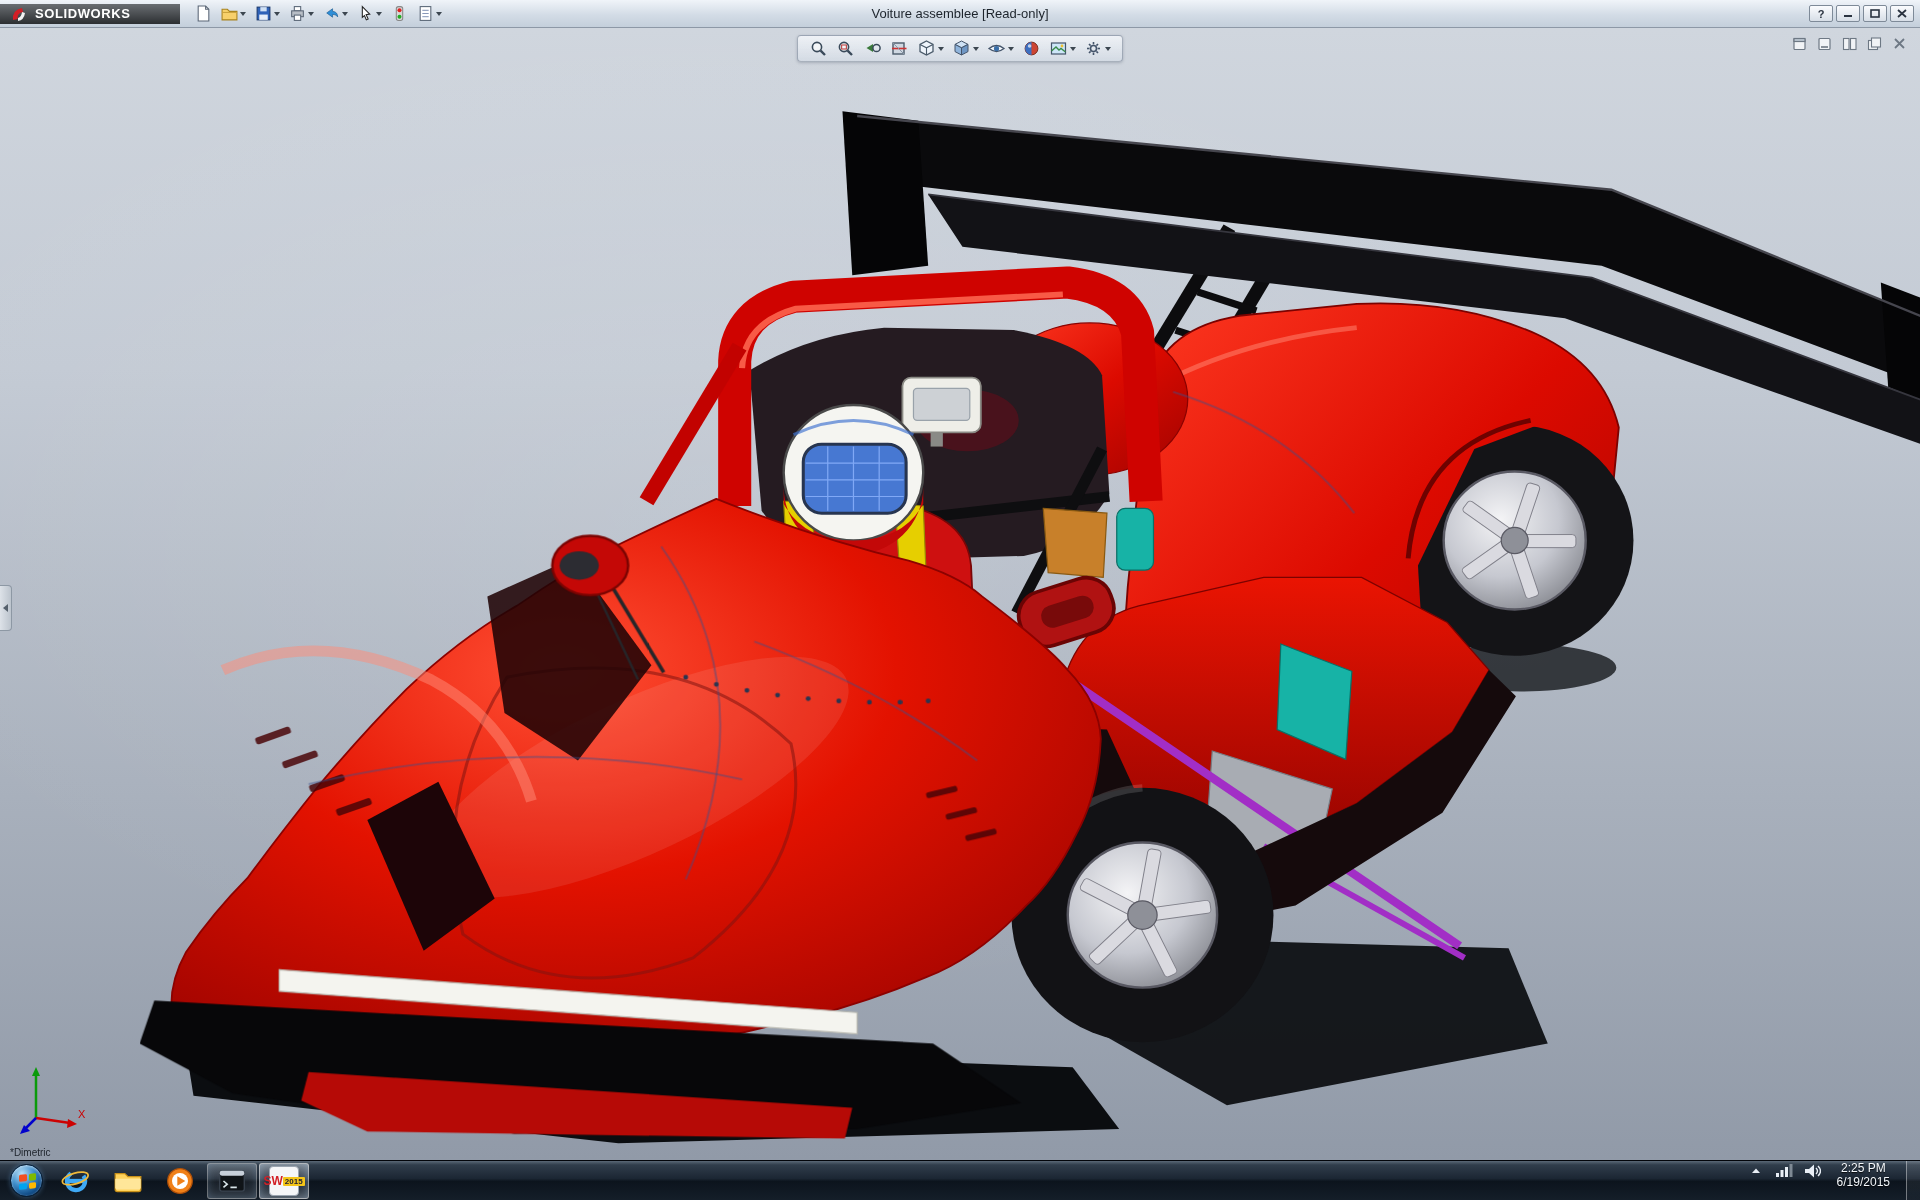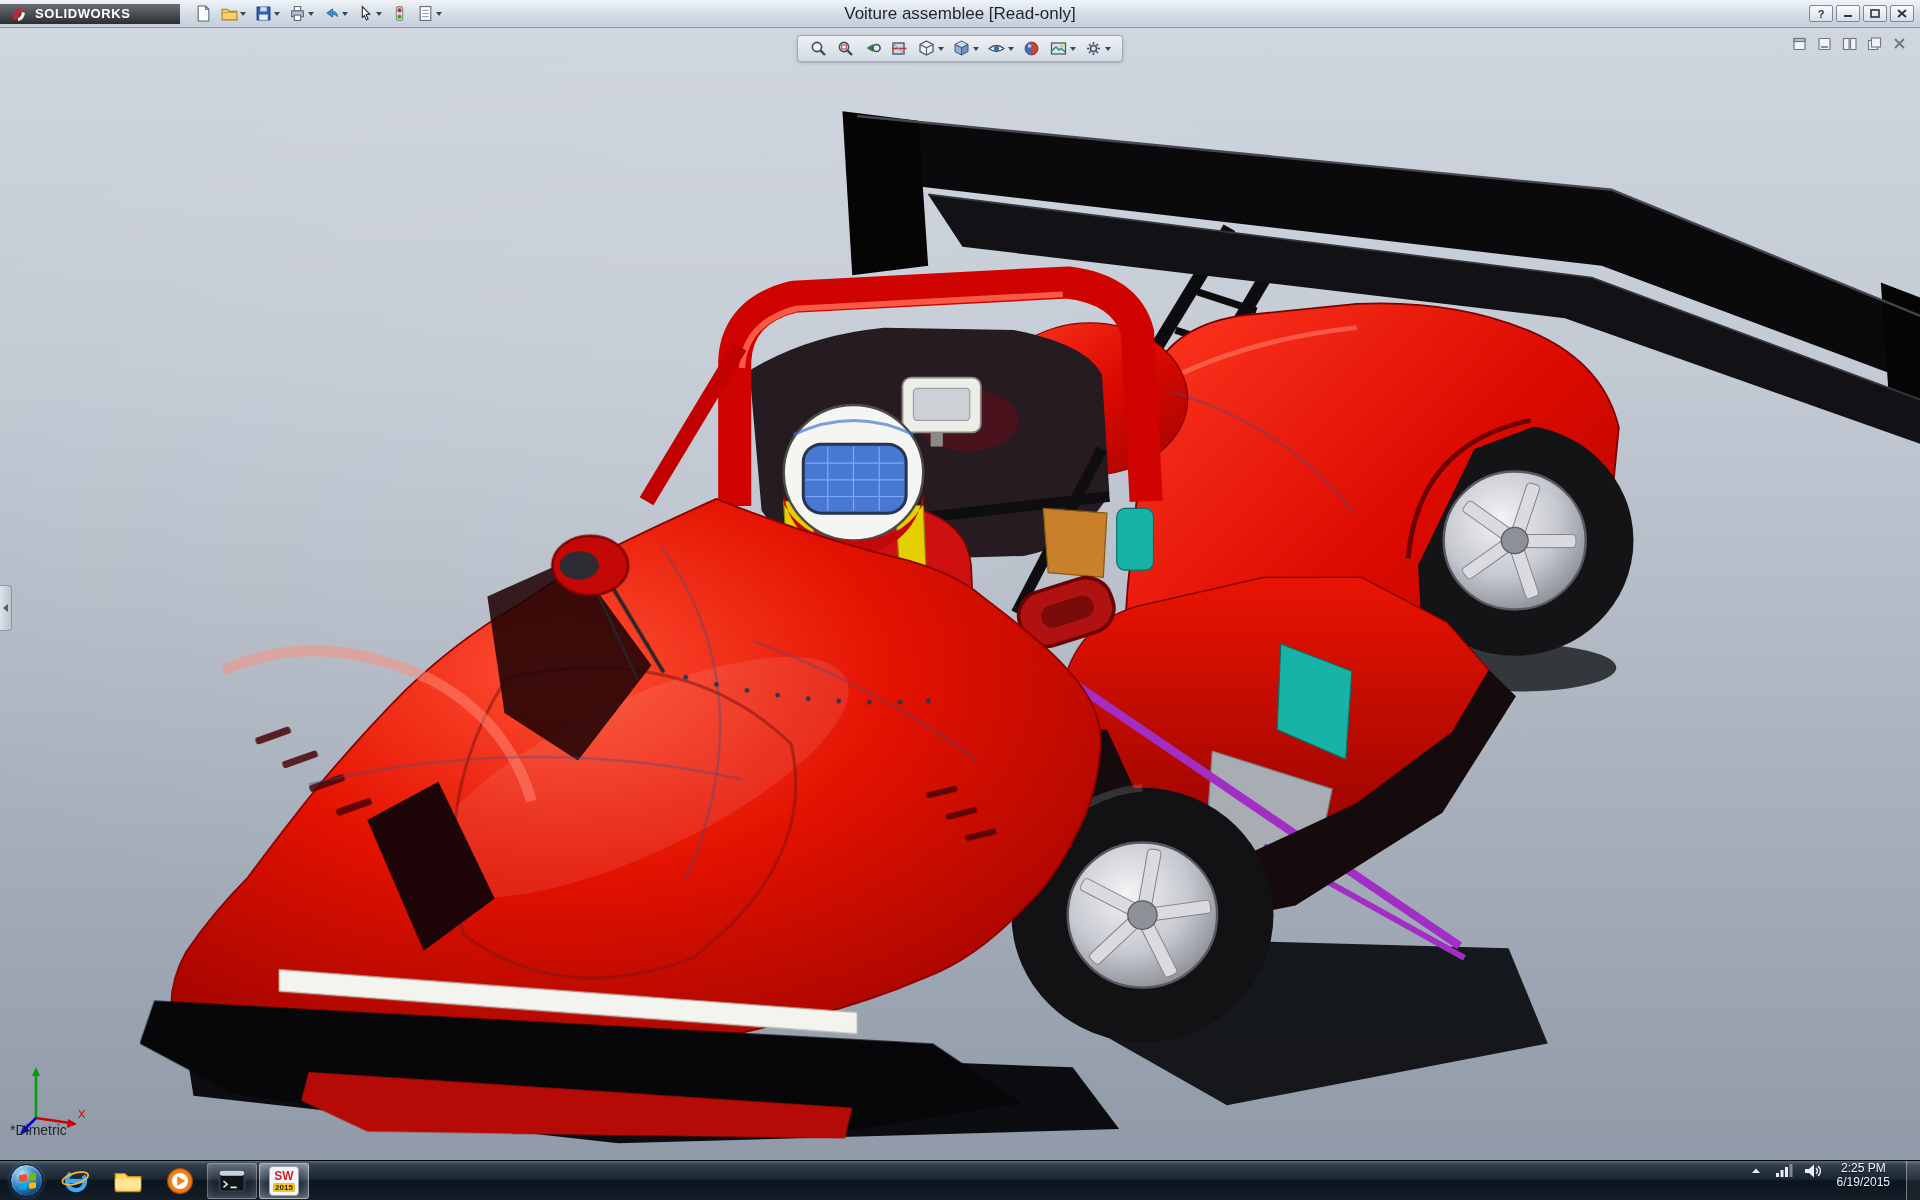--- a/index.html
+++ b/index.html
@@ -10,21 +10,21 @@
   .titlebar{position:absolute;top:0;left:0;right:0;height:28px;
     background:linear-gradient(180deg,#f0f4f9,#d3dce6 55%,#c4cfdb);
     border-bottom:1px solid #8d98a6;display:flex;align-items:center;z-index:50}
   .logo{height:20px;width:180px;background:linear-gradient(180deg,#6a6e72,#2c2f32);
     display:flex;align-items:center;gap:7px;padding:0 10px;flex:0 0 auto}
   .logo-text{color:#fff;font-size:13px;font-weight:bold;letter-spacing:.6px}
   .tb-icons{display:flex;align-items:center;gap:3px;padding-left:12px}
   .tb-btn{display:flex;align-items:center;gap:2px;padding:2px 3px;border-radius:2px}
   .tb-btn svg{display:block}
   .caret{width:0;height:0;border-left:3.5px solid transparent;border-right:3.5px solid transparent;border-top:4px solid #3c4650}
-  .title-text{position:absolute;left:0;right:0;text-align:center;font-size:17px;color:#1d242c;pointer-events:none}
+  .title-text{position:absolute;left:0;right:0;text-align:center;font-size:13px;color:#1d242c;pointer-events:none}
   .win-btns{margin-left:auto;display:flex;gap:3px;padding-right:6px;z-index:2}
   .wbtn{width:24px;height:17px;background:linear-gradient(180deg,#fbfcfe,#d7dee7);
     border:1px solid #7e8a98;border-radius:2px;display:flex;align-items:center;justify-content:center;
     font-size:11px;color:#2a3340;font-weight:bold}
 
   
   .viewport{position:absolute;top:28px;left:0;right:0;bottom:40px;
     background:radial-gradient(ellipse at 38% 42%, rgba(255,255,255,.10), rgba(255,255,255,0) 55%),
                linear-gradient(180deg,#d0d6de 0%,#c3cad4 30%,#a8b0bc 68%,#919aa8 100%);
     overflow:hidden}
@@ -38,42 +38,42 @@
   .hu-item{display:flex;align-items:center;gap:2px}
 
   .doc-controls{position:absolute;top:8px;right:12px;display:flex;gap:7px;align-items:center}
   .doc-btn{width:18px;height:15px;display:flex;align-items:center;justify-content:center;opacity:.85}
 
   .left-tab{position:absolute;left:0;top:557px;width:12px;height:46px;
     background:linear-gradient(90deg,#dde2e8,#bcc4cd);border:1px solid #8d98a4;border-left:none;
     border-radius:0 4px 4px 0;display:flex;align-items:center;justify-content:center}
   .left-tab .arr{width:0;height:0;border-top:4px solid transparent;border-bottom:4px solid transparent;border-right:5px solid #55606c}
 
-  .view-label{position:absolute;left:10px;bottom:22px;font-size:14px;color:#20262e}
+  .view-label{position:absolute;left:10px;bottom:2px;font-size:10px;color:#20262e}
   .triad{position:absolute;left:14px;bottom:22px}
 
   
   .taskbar{position:absolute;left:0;right:0;bottom:0;height:40px;
     background:linear-gradient(180deg,#5a6876 0%,#303d4b 10%,#1b2633 45%,#0c141d 52%,#141e29 100%);
     border-top:1px solid #02050a;display:flex;align-items:center;z-index:60}
   .start-area{width:48px;height:40px;display:flex;align-items:center;justify-content:center;margin-left:2px}
   .orb{width:33px;height:33px;border-radius:50%;
     background:radial-gradient(circle at 35% 28%,#b8e0f8,#3f8ecb 40%,#0f4a85 72%,#072c50);
     border:1px solid #061f38;box-shadow:inset 0 1px 3px rgba(255,255,255,.7),0 0 5px rgba(120,190,255,.35);position:relative}
   .flag{position:absolute;left:8px;top:9px;width:17px;height:15px;transform:skewY(-6deg)}
   .flag i{position:absolute;width:7.5px;height:6.5px;border-radius:1.5px}
   .f1{left:0;top:0;background:#f25022}.f2{right:0;top:0;background:#7fba00}
   .f3{left:0;bottom:0;background:#00a4ef}.f4{right:0;bottom:0;background:#ffb900}
   .task-btn{width:50px;height:36px;margin:0 1px;border-radius:3px;display:flex;align-items:center;justify-content:center;position:relative}
   .task-btn.open{background:linear-gradient(180deg,rgba(255,255,255,.22),rgba(255,255,255,.06) 55%,rgba(255,255,255,.12));
     border:1px solid rgba(255,255,255,.32);box-shadow:inset 0 0 8px rgba(160,200,240,.25)}
   .task-btn.active{background:linear-gradient(180deg,rgba(255,255,255,.34),rgba(180,210,240,.14) 55%,rgba(255,255,255,.2));
     border:1px solid rgba(255,255,255,.5);box-shadow:inset 0 0 10px rgba(190,220,250,.4)}
   .sw-wrap{position:relative;width:30px;height:30px;background:#f5f6f8;border-radius:4px;border:1px solid #9aa4b0;
-    display:flex;flex-direction:column;align-items:center;justify-content:center}
+    display:flex;flex-direction:row;align-items:center;justify-content:center}
   .sw-initials{font-size:12px;font-weight:bold;color:#d21f26;line-height:12px}
   .sw-badge{font-size:8px;font-weight:bold;color:#223;background:#f5c518;border-radius:1px;padding:0 2px;line-height:9px;margin-top:1px}
   .tray{margin-left:auto;display:flex;align-items:flex-start;gap:10px}
   .tray-icon{display:flex;align-items:center;justify-content:center;width:18px;height:20px}
   .clock{color:#f3f7fb;font-size:12px;text-align:center;line-height:14px;text-shadow:0 1px 1px rgba(0,0,0,.8);padding:0 6px}
   .show-desktop{width:14px;height:40px;border-left:1px solid rgba(255,255,255,.4);
     background:linear-gradient(180deg,rgba(255,255,255,.10),rgba(255,255,255,.02))}
 </style>
 </head>
 <body>

